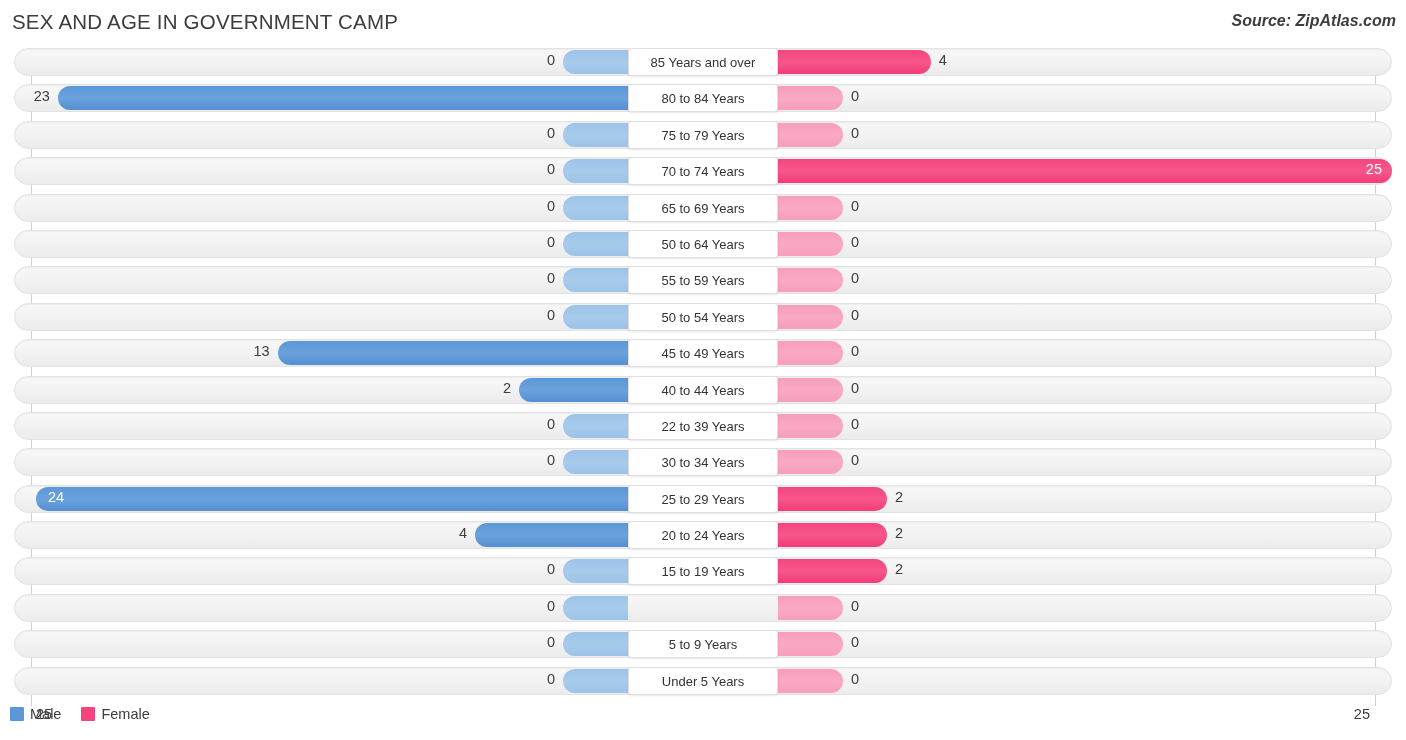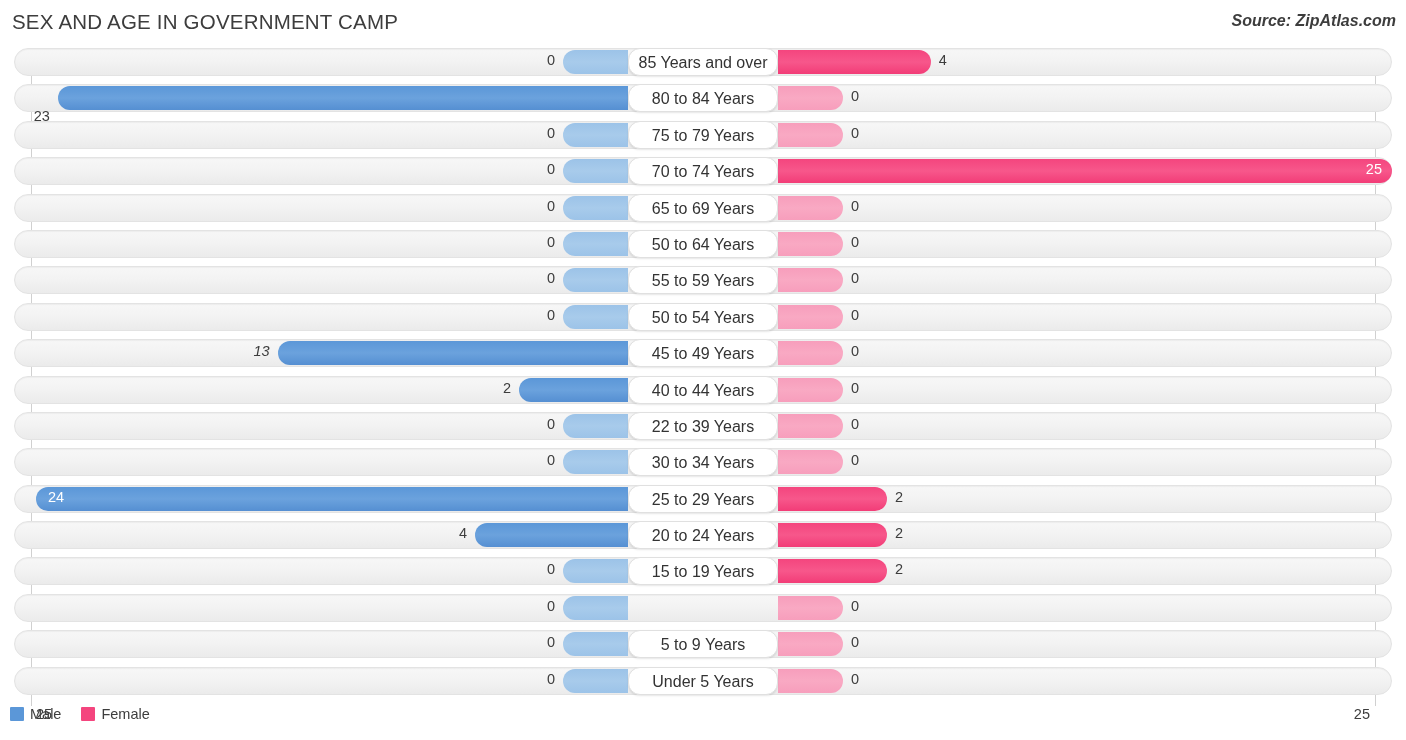--- a/index.html
+++ b/index.html
@@ -133,26 +133,26 @@
   }
 
   
   .pill {
     position: absolute;
     left: 628px;
     top: 2px;
     width: 150px;
     height: 28px;
     line-height: 27px;
-    border-radius: 12px;
+    border-radius: 3px;
     background: #ffffff;
     border: 1px solid #e0e0e0;
     box-sizing: border-box;
     text-align: center;
-    font-size: 16px;
+    font-size: 13px;
     color: #333333;
     box-shadow: 0 1px 2px rgba(0,0,0,0.10);
     white-space: nowrap;
   }
 
   
   .footer {
     position: absolute;
     left: 0;
     top: 700px;
@@ -207,21 +207,21 @@
         <div class="bar bar-male tip" style="left: 563px; width: 65px;"></div>
         <div class="bar bar-female tip hi" style="left: 778px; width: 152.84px;"></div>
         <div class="val val-male" style="left: 515px; width: 40px;">0</div>
         <div class="val val-female" style="left: 938.84px; width: 40px;">4</div>
         <div class="pill">85 Years and over</div>
       </div>
       <div class="row">
         <div class="track"></div>
         <div class="bar bar-male tip hi" style="left: 57.92px; width: 570.08px;"></div>
         <div class="bar bar-female tip" style="left: 778px; width: 65px;"></div>
-        <div class="val val-male" style="left: 9.92px; width: 40px; margin-top: 20px;">23</div>
+        <div class="val val-male" style="left: 9.92px; width: 40px;">23</div>
         <div class="val val-female" style="left: 851px; width: 40px;">0</div>
         <div class="pill">80 to 84 Years</div>
       </div>
       <div class="row">
         <div class="track"></div>
         <div class="bar bar-male tip" style="left: 563px; width: 65px;"></div>
         <div class="bar bar-female tip" style="left: 778px; width: 65px;"></div>
         <div class="val val-male" style="left: 515px; width: 40px;">0</div>
         <div class="val val-female" style="left: 851px; width: 40px;">0</div>
         <div class="pill">75 to 79 Years</div>
@@ -263,21 +263,21 @@
         <div class="bar bar-male tip" style="left: 563px; width: 65px;"></div>
         <div class="bar bar-female tip" style="left: 778px; width: 65px;"></div>
         <div class="val val-male" style="left: 515px; width: 40px;">0</div>
         <div class="val val-female" style="left: 851px; width: 40px;">0</div>
         <div class="pill">50 to 54 Years</div>
       </div>
       <div class="row">
         <div class="track"></div>
         <div class="bar bar-male tip hi" style="left: 277.52px; width: 350.48px;"></div>
         <div class="bar bar-female tip" style="left: 778px; width: 65px;"></div>
-        <div class="val val-male" style="left: 229.52px; width: 40px; font-style: italic;">13</div>
+        <div class="val val-male" style="left: 229.52px; width: 40px;">13</div>
         <div class="val val-female" style="left: 851px; width: 40px;">0</div>
         <div class="pill">45 to 49 Years</div>
       </div>
       <div class="row">
         <div class="track"></div>
         <div class="bar bar-male tip hi" style="left: 519.08px; width: 108.92px;"></div>
         <div class="bar bar-female tip" style="left: 778px; width: 65px;"></div>
         <div class="val val-male" style="left: 471.08px; width: 40px;">2</div>
         <div class="val val-female" style="left: 851px; width: 40px;">0</div>
         <div class="pill">40 to 44 Years</div>

